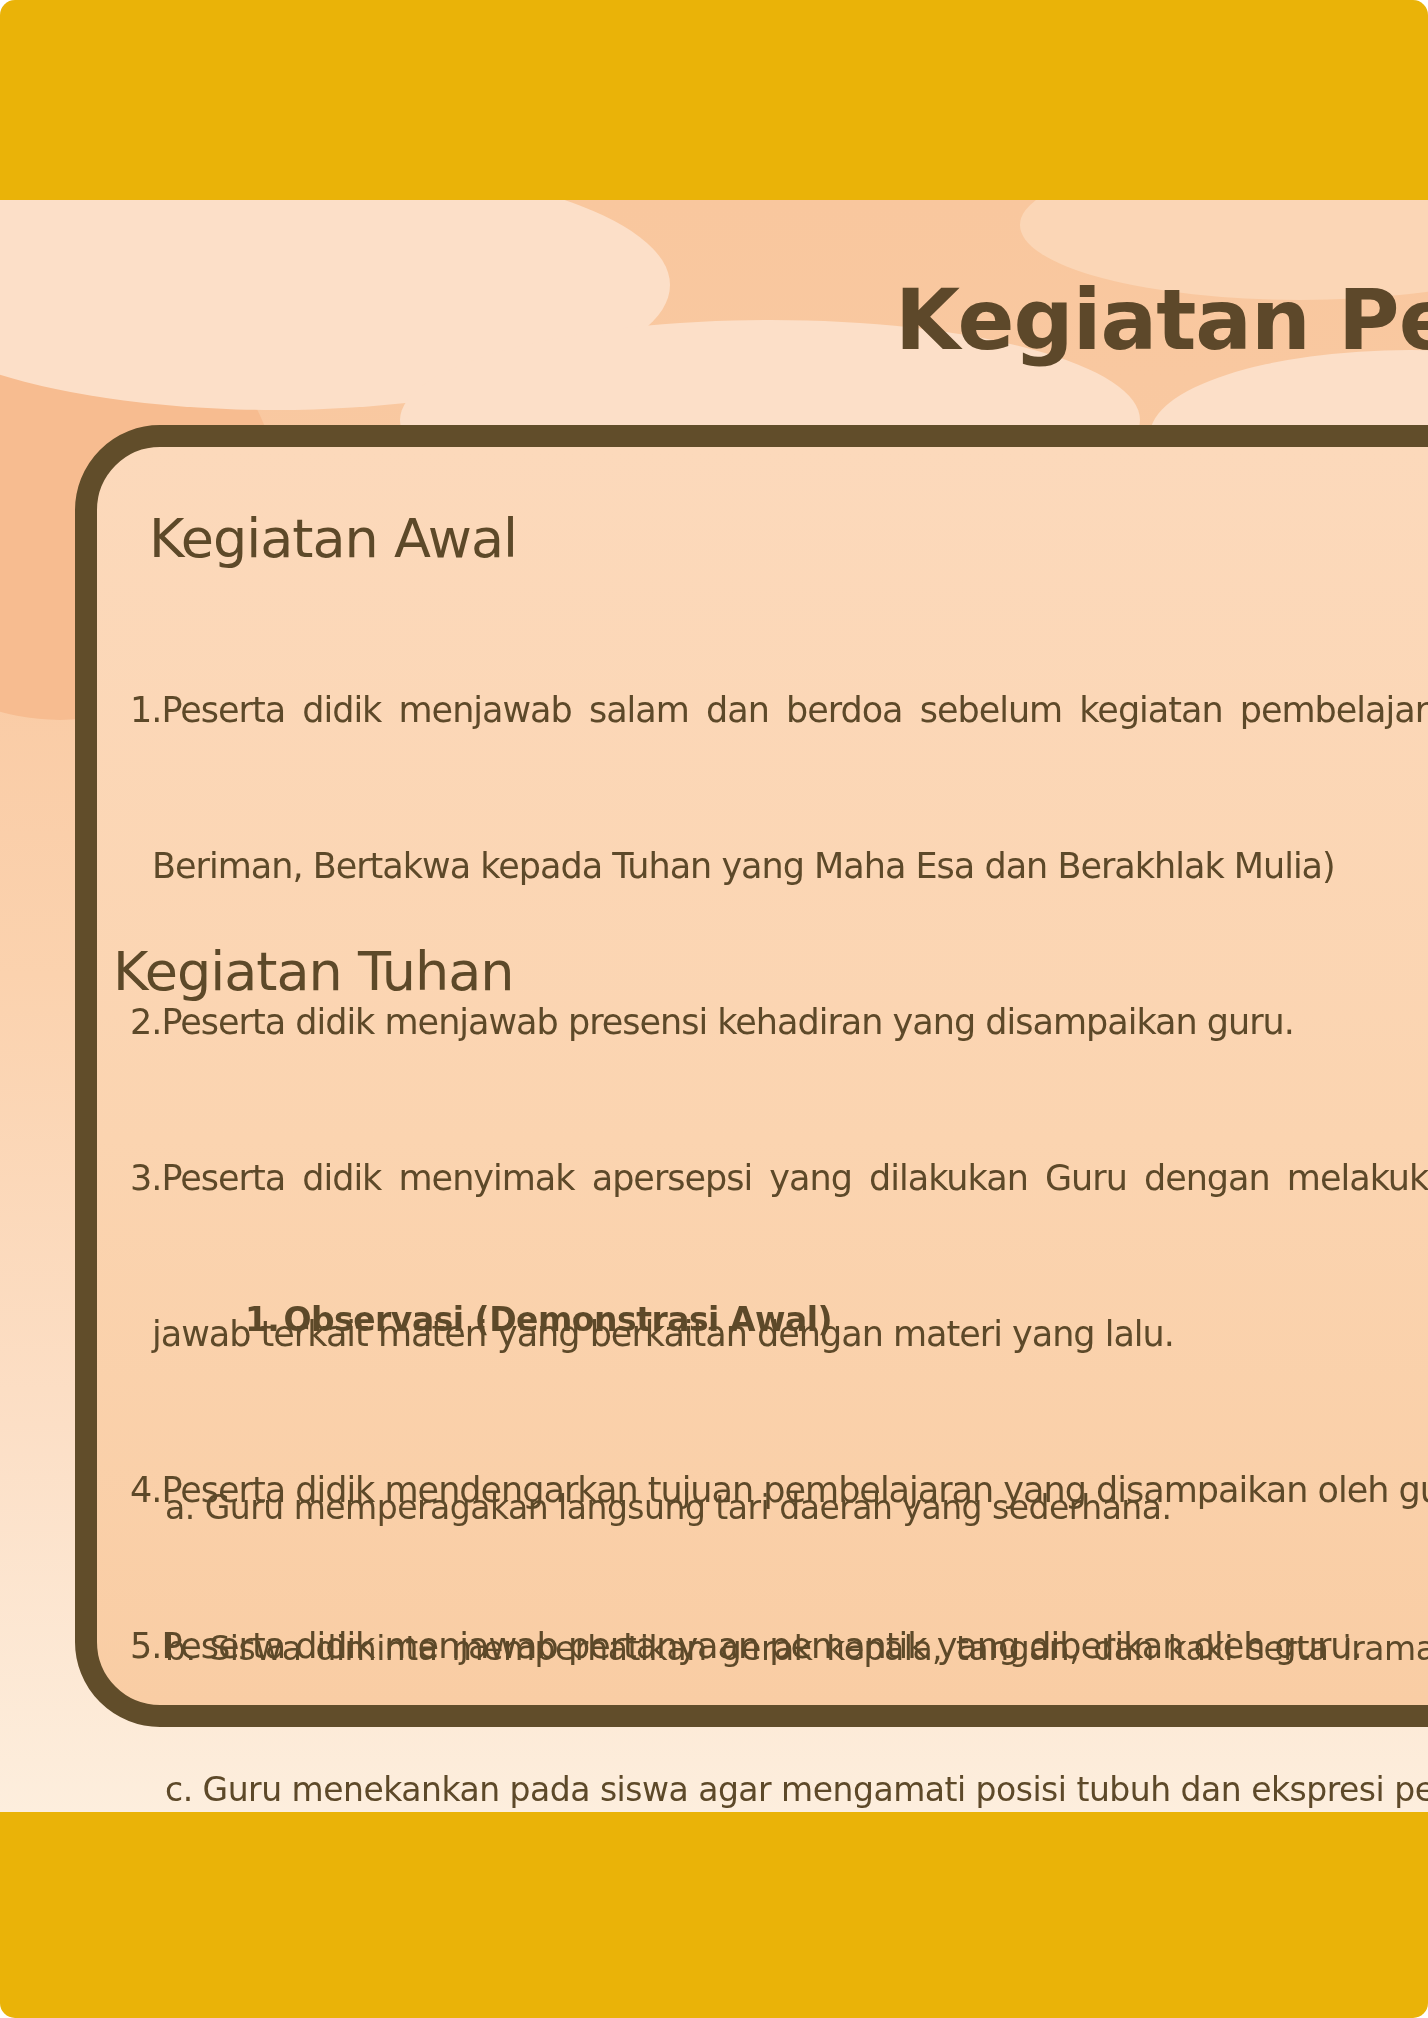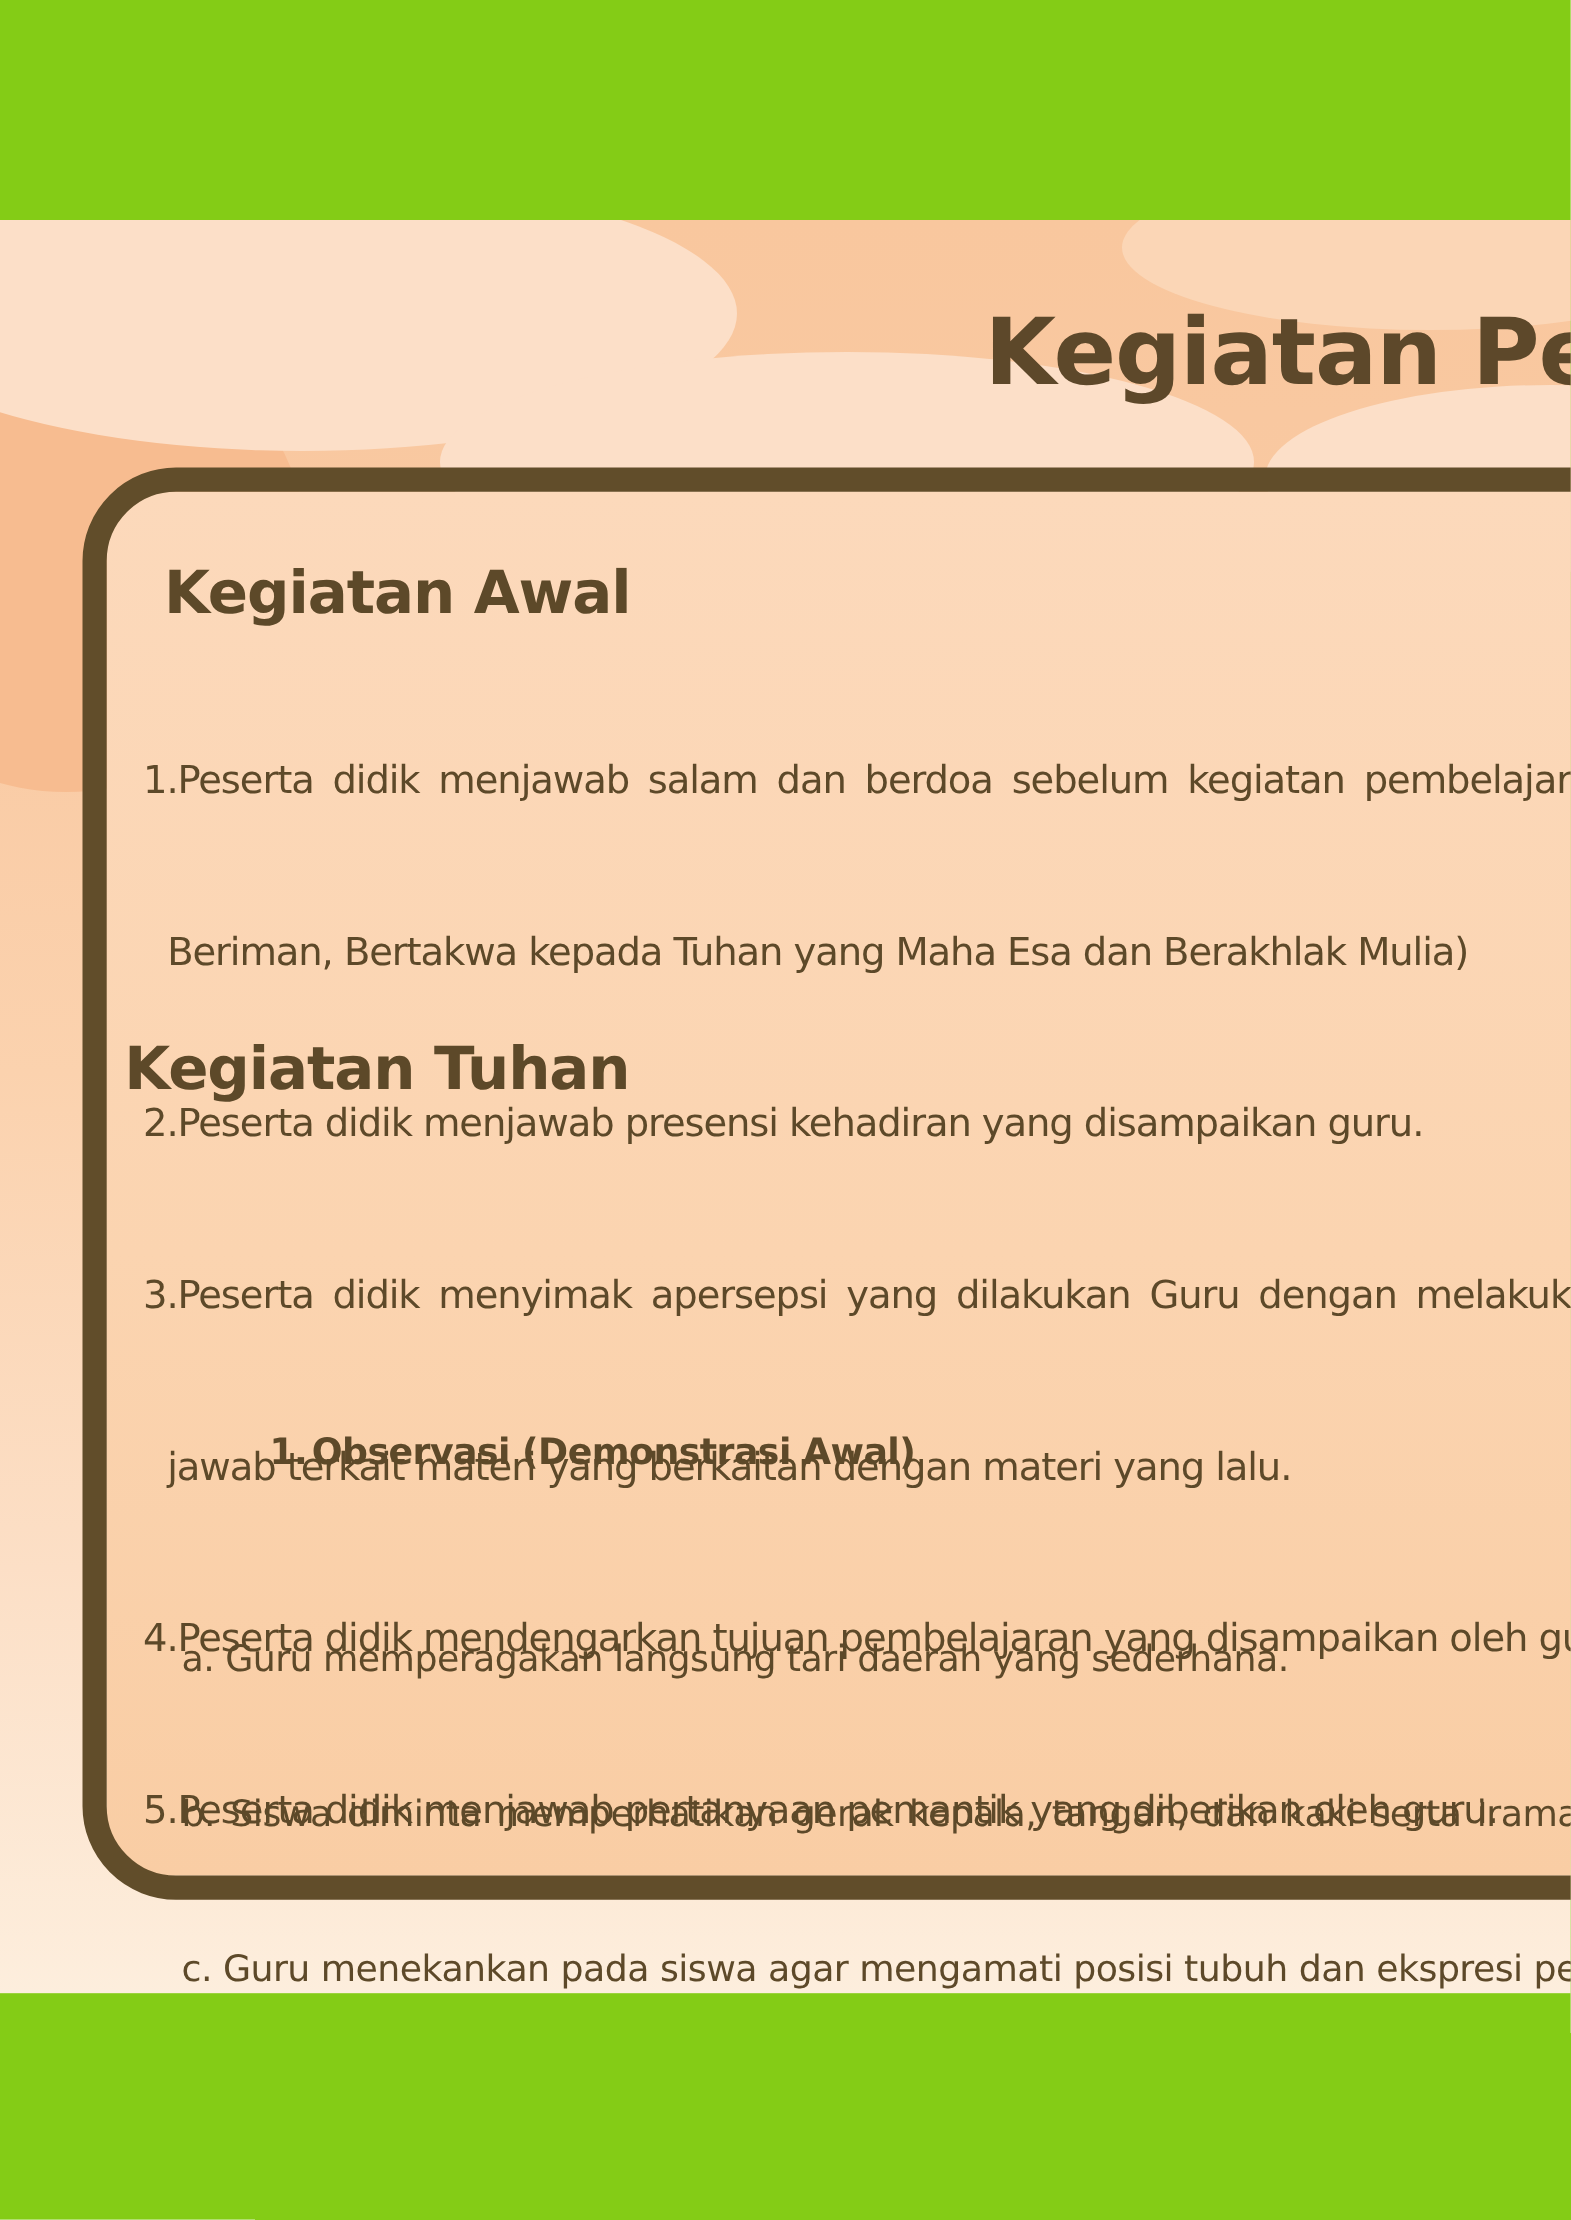--- a/index.html
+++ b/index.html
@@ -2,23 +2,24 @@
 <html><head>
 <meta charset="utf-8">
 <style>
   * { margin: 0; padding: 0; box-sizing: border-box; }
   html, body { background: #ffffff; }
   .page {
     position: relative;
     width: 1428px;
     height: 2018px;
     overflow: hidden;
-    background: #84cc16;
+    background: #eab308;
     font-family: "DejaVu Sans", sans-serif;
     color: #5d4929;
+    border-radius: 15px;
   }
   
   .bg {
     position: absolute;
     left: 0; top: 200px;
     width: 1428px; height: 1612px;
     overflow: hidden;
     background: linear-gradient(180deg,
       #f9c79e 0%, #f9c9a2 22%, #fbd2ae 48%, #fcdfc6 76%, #fdeedd 100%);
   }
@@ -44,21 +45,21 @@
     position: absolute;
     left: 75px; top: 425px;
     width: 1520px; height: 1302px;
     border: 22px solid #614d2a;
     border-radius: 85px;
     background: linear-gradient(180deg, #fcd9bb 0%, #fbd4b0 55%, #f9cda4 100%);
   }
   .section-heading {
     position: absolute;
     font-size: 54px;
-    font-weight: bold;
+    font-weight: normal;
     letter-spacing: -1px;
     line-height: 62px;
     white-space: pre;
     color: #5d4929;
   }
   .h-awal { left: 52px; top: 61px; }
   .h-inti { left: 16px; top: 494px; }
   
   .awal-list {
     position: absolute;

